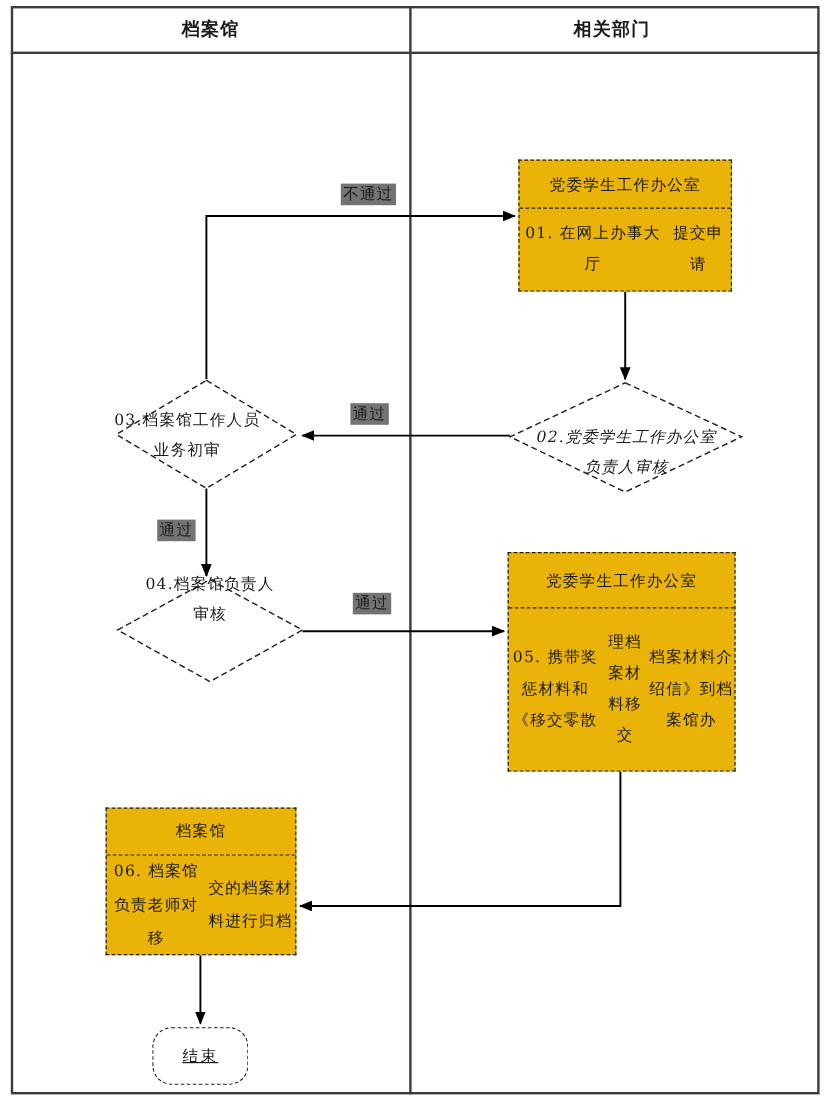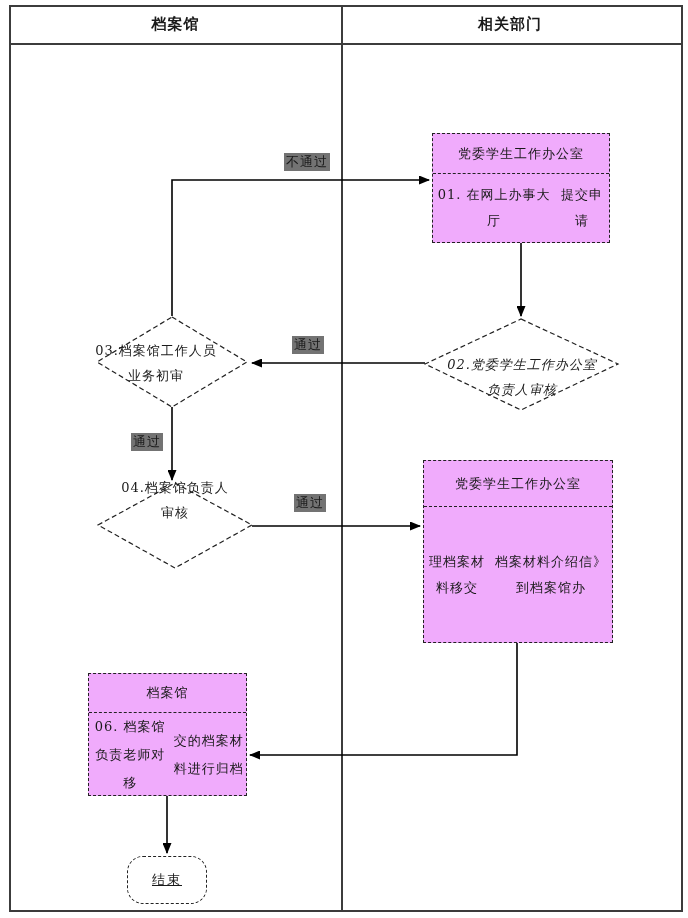--- a/index.html
+++ b/index.html
@@ -49,21 +49,21 @@
   .edges-svg {
     position: absolute;
     left: 0; top: 0;
     width: 688px; height: 918px;
   }
 
   
   .pbox {
     position: absolute;
     border: 1px dashed #222;
-    background: #f0abfc;
+    background: #eab308;
     display: flex;
     flex-direction: column;
     font-size: 13px;
   }
   .pbox .pbox-header {
     border-bottom: 1px dashed #222;
     display: flex;
     align-items: center;
     justify-content: center;
     letter-spacing: 1px;
@@ -187,20 +187,21 @@
     <div class="dia-line">业务初审</div>
   </div>
   <div class="dia-label" id="d04-label">
     <div class="dia-line">04.档案馆负责人</div>
     <div class="dia-line">审核</div>
   </div>
 
   <div class="pbox" id="box05">
     <div class="pbox-header">党委学生工作办公室</div>
     <div class="pbox-body">
+      <div class="pbox-line">05. 携带奖惩材料和《移交零散</div>
       <div class="pbox-line">理档案材料移交</div>
       <div class="pbox-line">档案材料介绍信》到档案馆办</div>
     </div>
   </div>
 
   <div class="pbox" id="box06">
     <div class="pbox-header">档案馆</div>
     <div class="pbox-body">
       <div class="pbox-line">06. 档案馆负责老师对移</div>
       <div class="pbox-line">交的档案材料进行归档</div>

